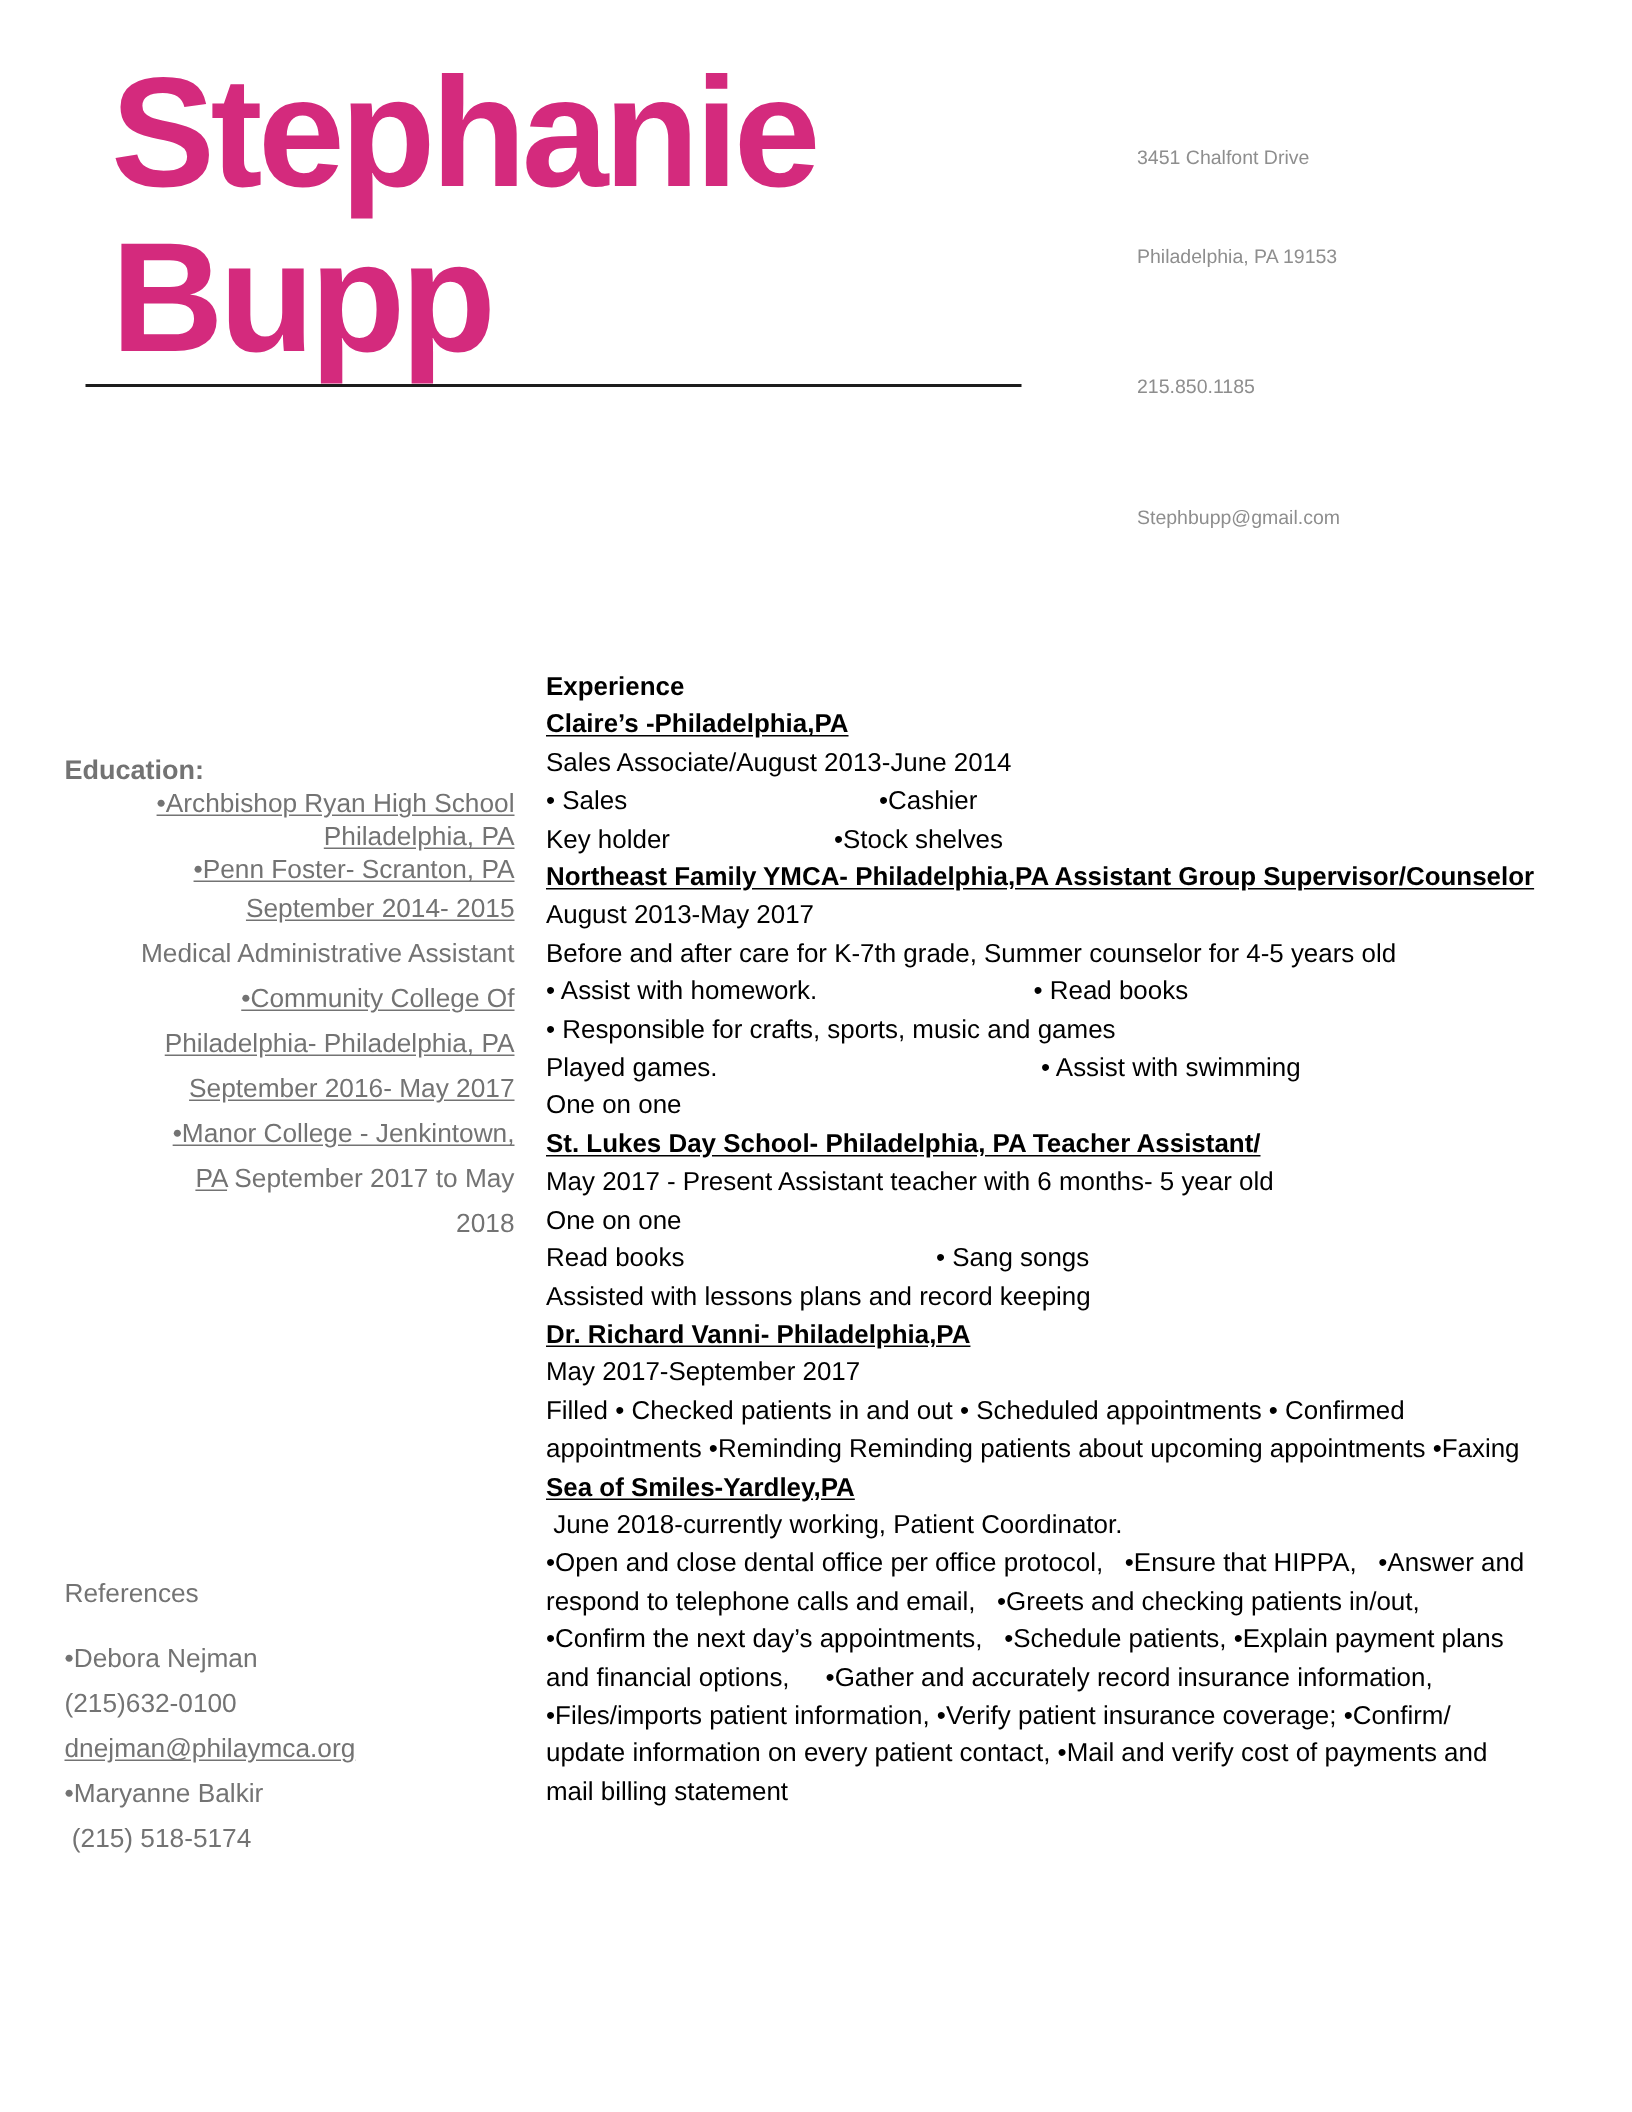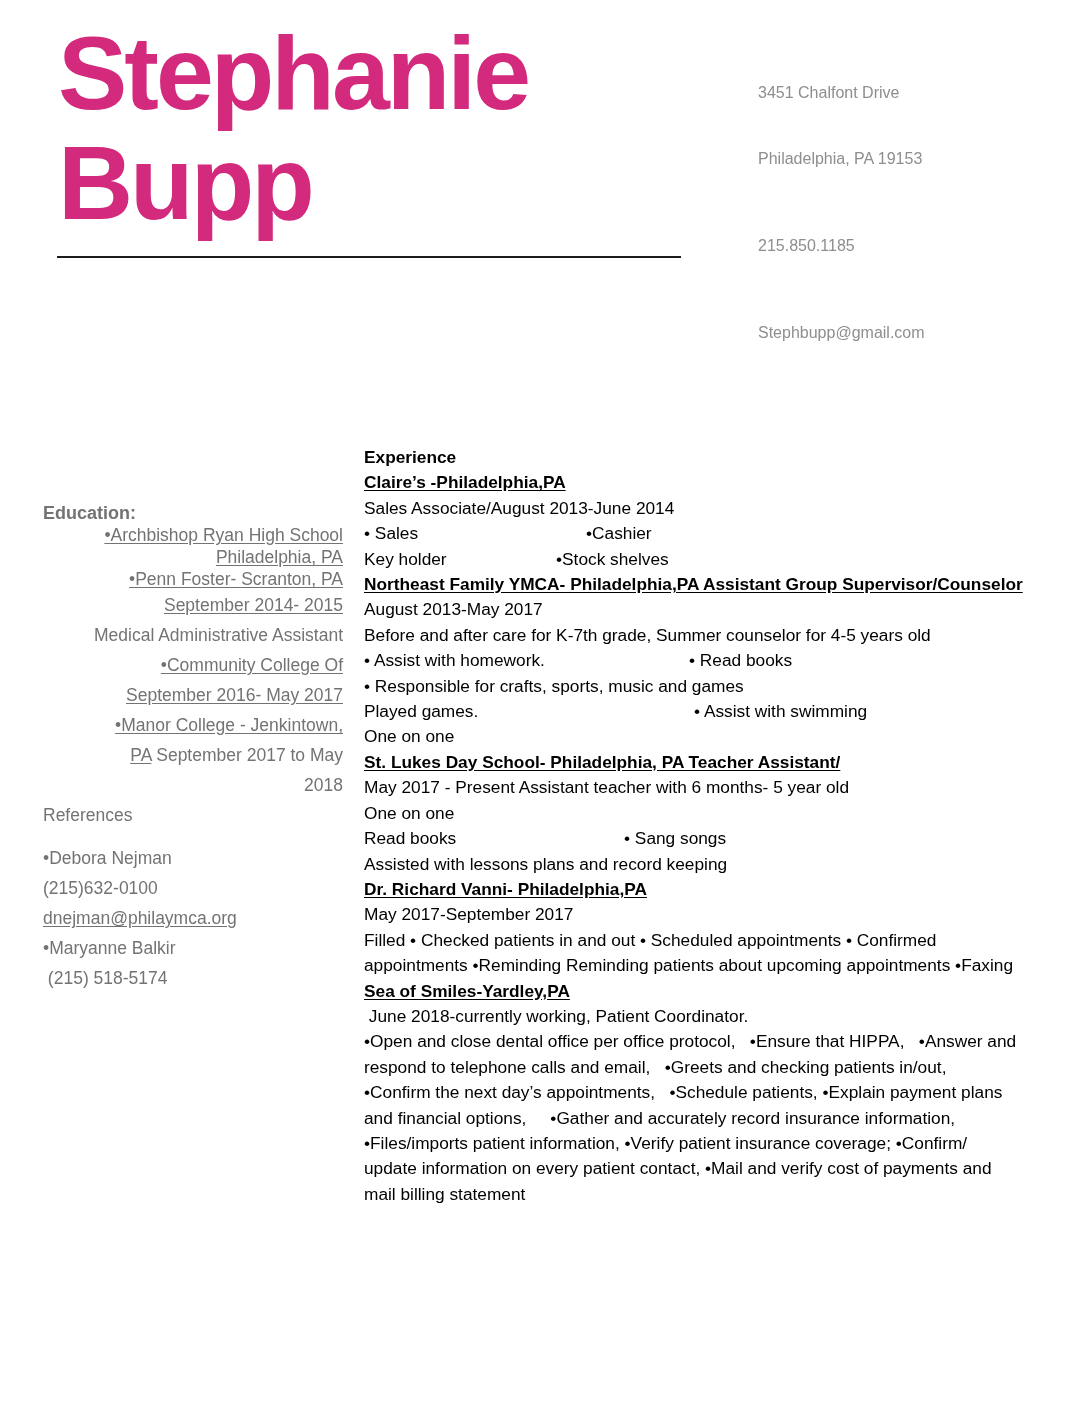--- a/index.html
+++ b/index.html
@@ -3,48 +3,48 @@
 <meta charset="utf-8">
 <style>
   html,body { margin:0; padding:0; background:#fff; }
   .page {
     position:relative; width:1088px; height:1408px; background:#ffffff;
     font-family:"Liberation Sans", sans-serif; color:#000; overflow:hidden;
   }
 
   
   .name {
-    position:absolute; left:58px; top:18px; margin:0;
+    position:absolute; left:58px; top:18px; margin:16px;
     font-size:104px; line-height:110px; font-weight:700; letter-spacing:-3px;
     color:#d42a7d;
   }
   .name span { display:block; }
   .rule {
     position:absolute; left:57px; top:256px; width:624px; height:0;
     border-top:2px solid #1c1c1c;
   }
   .contact {
-    position:absolute; left:758px; top:38px;
-    font-size:16px; line-height:22px; color:#8e8e8e; white-space:pre;
+    position:absolute; left:758px; top:50px;
+    font-size:13px; line-height:22px; color:#8e8e8e; white-space:pre;
   }
   .contact .gap { margin-top:21px; }
 
   
   .left-col {
     position:absolute; left:43px; top:502px; width:300px;
     font-size:17.5px; color:#737373;
   }
   .edu-heading { font-weight:700; font-size:18px; line-height:22px; white-space:pre; }
   .edu-line { white-space:pre;text-align:right; }
   .l22 { line-height:22px; }
   .l30 { line-height:30px; }
   .u { text-decoration:underline; text-underline-offset:2px; }
   .ind { padding-left:6px; }
 
-  .refs { }
+  .refs { margin-top:217px; }
   .refs-heading { line-height:30px; margin-bottom:13px; white-space:pre; }
   .ref-line { line-height:30px; white-space:pre; }
 
   
   .right-col {
     position:absolute; left:345px; top:445px; width:730px;
     font-size:17.3px; line-height:25.4px; color:#000;margin-left:19px;
   }
   .exp-heading { font-weight:700; white-space:pre; }
   .job-title { font-weight:700; text-decoration:underline; text-underline-offset:2px; white-space:pre; }
@@ -75,20 +75,21 @@
   <aside class="left-col">
 
     <section>
       <div class="edu-heading">Education:</div>
       <div class="edu-line l22 u ind">•Archbishop Ryan High School</div>
       <div class="edu-line l22 u">Philadelphia, PA</div>
       <div class="edu-line l22 u">•Penn Foster- Scranton, PA</div>
       <div class="edu-line l30 u">September 2014- 2015</div>
       <div class="edu-line l30">Medical Administrative Assistant</div>
       <div class="edu-line l30 u">•Community College Of</div>
+      <div class="edu-line l30 u">Philadelphia- Philadelphia, PA</div>
       <div class="edu-line l30 u">September 2016- May 2017</div>
       <div class="edu-line l30 u">•Manor College - Jenkintown,</div>
       <div class="edu-line l30"><span class="u">PA</span><span> September 2017 to May</span></div>
       <div class="edu-line l30">2018</div>
     </section>
 
     <section class="refs">
       <div class="refs-heading">References</div>
       <div class="ref-line">•Debora Nejman</div>
       <div class="ref-line">(215)632-0100</div>

